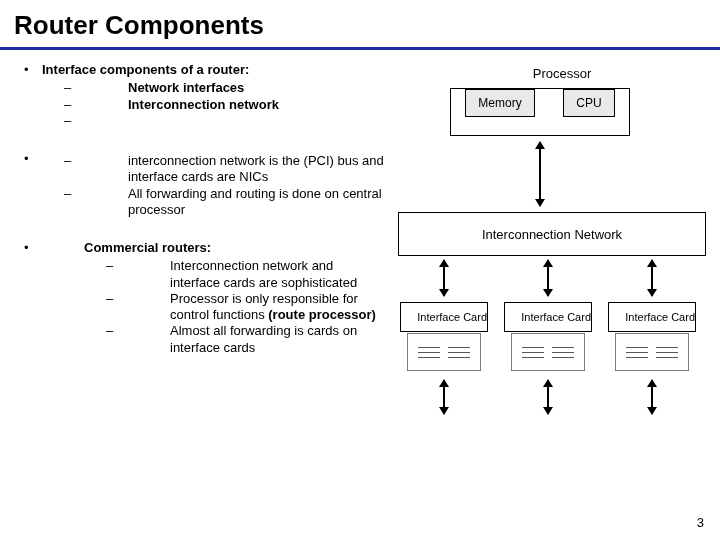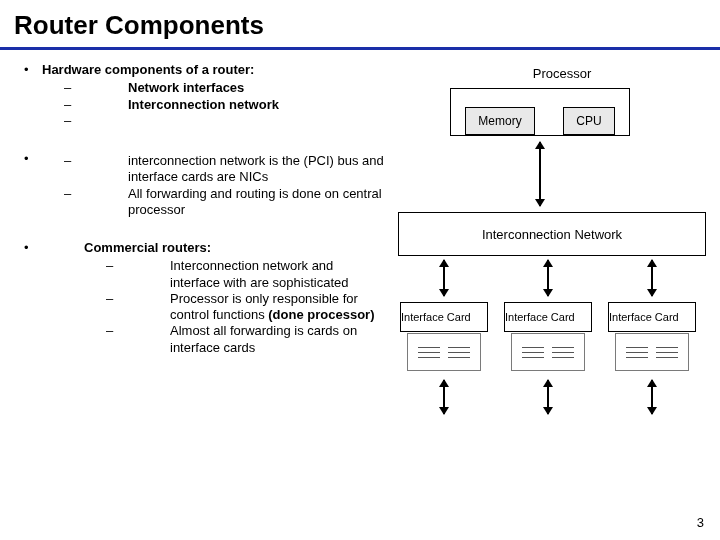--- a/index.html
+++ b/index.html
@@ -102,21 +102,21 @@
   .proc-box {
     position: absolute;
     top: 26px;
     left: 60px;
     width: 180px;
     height: 48px;
     border: 1px solid #000;
     background: #fff;
     display: flex;
     justify-content: space-around;
-    align-items: flex-end;
+    align-items: flex-start;
     gap: 16px;
     padding: 0 8px;
     box-sizing: border-box;
   }
   .proc-box .chip {
     border: 1px solid #000;
     background: #e9e9e9;
     padding: 6px 12px;
     font-size: 12px;
   }
@@ -136,21 +136,21 @@
   .card {
     position: absolute;
     top: 240px;
     width: 86px;
     height: 28px;
     border: 1px solid #000;
     background: #fff;
     font-size: 11px;
     display: flex;
     align-items: center;
-    justify-content: flex-start;
+    justify-content: flex-end;
     text-align: center;
   }
   .card .lines {
     position: absolute;
     top: 30px;
     left: 6px;
     width: 74px;
     height: 38px;
     border: 1px solid #7a7a7a;
     background: #fff;
@@ -209,21 +209,21 @@
 
   <div class="title">Router Components</div>
   <div class="title-rule"></div>
 
   <div class="content">
     <div class="text-col" id="text-col">
         <div class="section">
           <div class="bullet-row">
             <div class="bullet-dot">•</div>
             <div style="flex: 1 1 0%;">
-              <div class="lead bold">Hardware components of a router:</div>
+              <div class="lead bold">Interface components of a router:</div>
               <div class="sub-list">
                 <div class="sub-row">
                   <div class="dash">–</div>
                   <div class="sub-text bold">Network interfaces</div>
                 </div>
                 <div class="sub-row">
                   <div class="dash">–</div>
                   <div class="sub-text bold">Interconnection network</div>
                 </div>
                 <div class="sub-row">
@@ -251,25 +251,25 @@
           </div>
         </div>
         <div class="section">
           <div class="bullet-row">
             <div class="bullet-dot">•</div>
             <div style="flex: 1 1 0%; margin-left: 42px;">
               <div class="lead bold">Commercial routers:</div>
               <div class="sub-list">
                 <div class="sub-row">
                   <div class="dash">–</div>
-                  <div class="sub-text">Interconnection network and interface with are sophisticated</div>
-                </div>
-                <div class="sub-row">
-                  <div class="dash">–</div>
-                  <div class="sub-text">Processor is only responsible for control functions <b>(done processor)</b></div>
+                  <div class="sub-text">Interconnection network and interface cards are sophisticated</div>
+                </div>
+                <div class="sub-row">
+                  <div class="dash">–</div>
+                  <div class="sub-text">Processor is only responsible for control functions <b>(route processor)</b></div>
                 </div>
                 <div class="sub-row">
                   <div class="dash">–</div>
                   <div class="sub-text">Almost all forwarding is cards on interface cards</div>
                 </div>
               </div>
             </div>
           </div>
         </div>
       </div>

